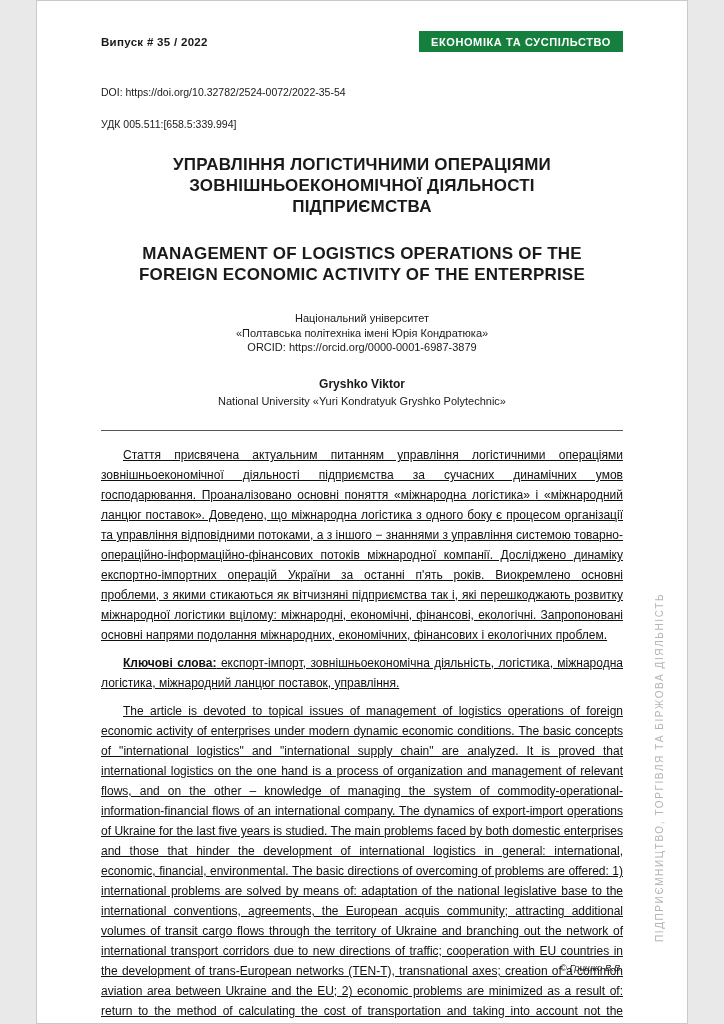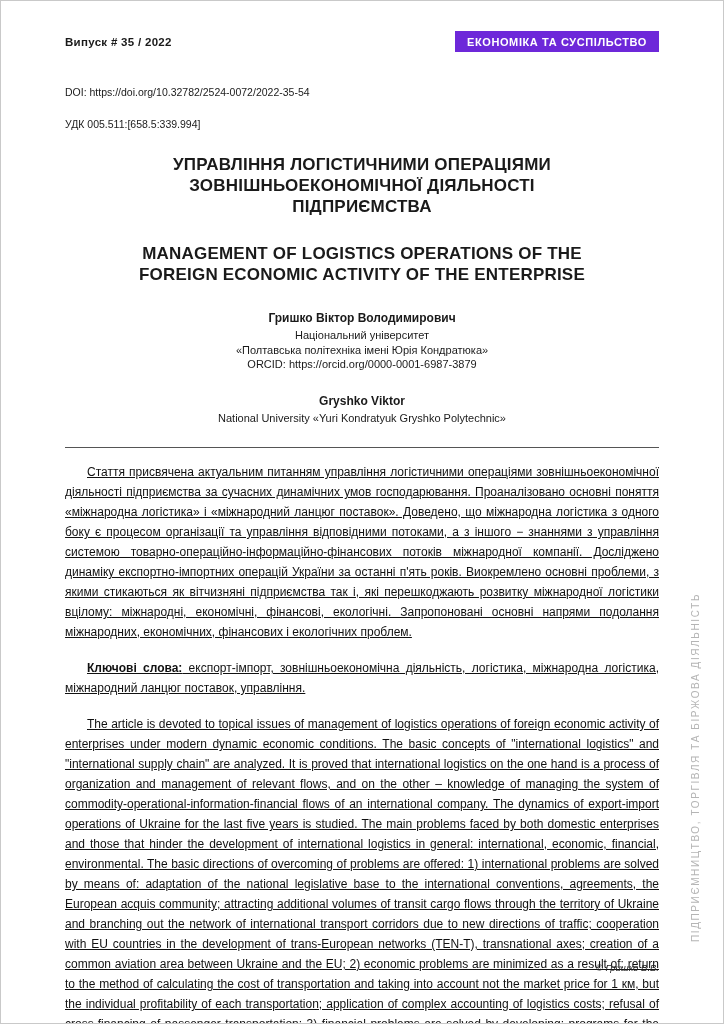--- a/index.html
+++ b/index.html
@@ -1,20 +1,20 @@
 <!DOCTYPE html>
 <html><head>
 <meta charset="utf-8">
 <style>
   * { margin: 0; padding: 0; box-sizing: border-box; }
   html, body { background: #e9e9e9; }
   body { font-family: "Liberation Sans", sans-serif; }
   .page {
     position: relative;
-    width: 724px;
+    width: 652px;
     height: 1024px;
     margin: 0 auto;
     background: #ffffff;
     border: 1px solid #c9c9c9;
     overflow: hidden;
     color: #1a1a1a;
   }
   .content {
     padding: 30px 64px 0 64px;
   }
@@ -24,21 +24,21 @@
     justify-content: space-between;
     align-items: center;
     margin-bottom: 34px;
   }
   .issue {
     font-size: 11.5px;
     font-weight: bold;
     letter-spacing: 0.3px;
   }
   .journal-badge {
-    background: #6d28d9;
+    background: #15803d;
     color: #ffffff;
     font-size: 11px;
     font-weight: bold;
     letter-spacing: 0.6px;
     padding: 5px 12px 4px 12px;
   }
   
   .doi {
     font-size: 10.5px;
     margin-bottom: 20px;
@@ -78,21 +78,21 @@
   }
   
   .para {
     text-align: justify;
     text-indent: 22px;
     font-size: 12px;
     line-height: 20px;
     color: #111111;
     text-decoration: underline;
   }
-  .para + .para { margin-top: 16px; }
+  .para + .para { margin-top: 8px; }
   .block-gap { margin-top: 13px; }
   .kw-label { font-weight: bold; }
   
   .sidebar-vertical {
     position: absolute;
     right: 22px;
     top: 596px;
     height: 345px;
     writing-mode: vertical-rl;
     transform: rotate(180deg);
@@ -122,21 +122,20 @@
       <div class="journal-badge">ЕКОНОМІКА ТА СУСПІЛЬСТВО</div>
     </div>
 
     <div class="doi">DOI: https://doi.org/10.32782/2524-0072/2022-35-54</div>
     <div class="udk">УДК 005.511:[658.5:339.994]</div>
 
     <h1 class="title">УПРАВЛІННЯ ЛОГІСТИЧНИМИ ОПЕРАЦІЯМИ ЗОВНІШНЬОЕКОНОМІЧНОЇ ДІЯЛЬНОСТІ ПІДПРИЄМСТВА</h1>
     <h1 class="title">MANAGEMENT OF LOGISTICS OPERATIONS OF THE FOREIGN ECONOMIC ACTIVITY OF THE ENTERPRISE</h1>
 
     <div class="author-block">
-      <div class="author-name">Гришко Віктор Володимирович</div>
       <div class="author-line">Національний університет</div>
       <div class="author-line">«Полтавська політехніка імені Юрія Кондратюка»</div>
       <div class="author-line">ORCID: https://orcid.org/0000-0001-6987-3879</div>
     </div>
 
     <div class="author-block">
       <div class="author-name">Gryshko Viktor</div>
       <div class="author-line">National University «Yuri Kondratyuk Gryshko Polytechnic»</div>
     </div>
 

